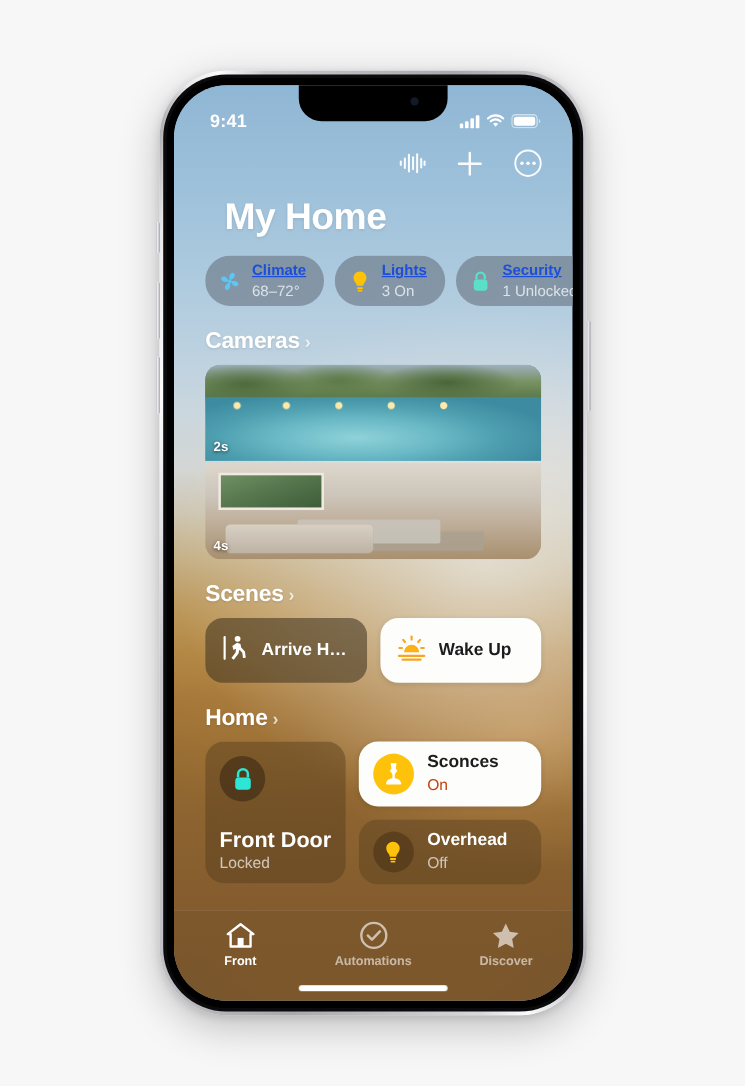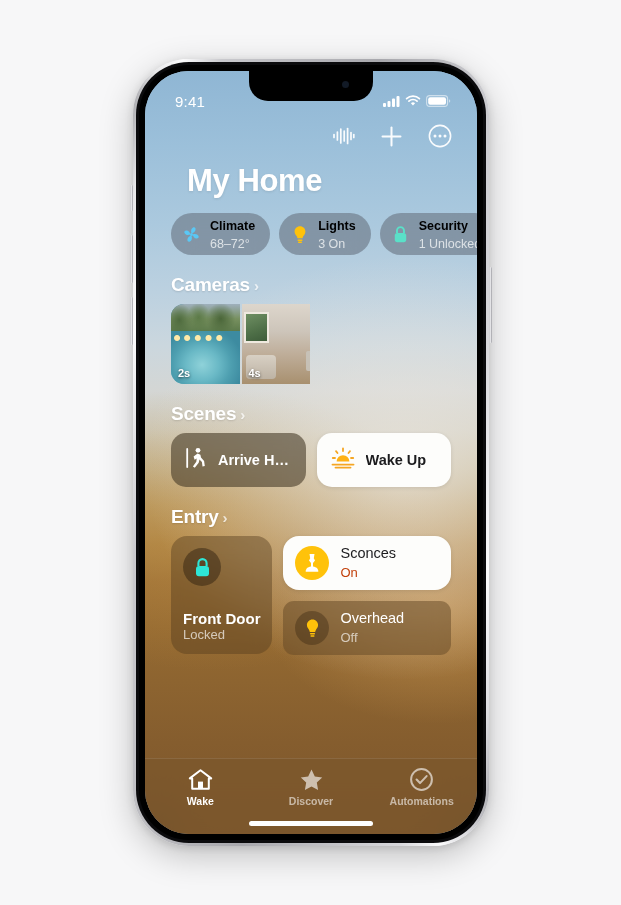--- a/index.html
+++ b/index.html
@@ -111,21 +111,21 @@
     flex: 0 0 auto;
     display: flex;
     align-items: center;
     justify-content: space-between;
     padding: 14px 26px 0 30px;
     color: #fff;
     z-index: 6;
   }
   .sb-time {
     font-size: 15px;
-    font-weight: 400;
+    font-weight: 700;
     letter-spacing: .2px;
   }
   .sb-right {
     display: flex;
     align-items: center;
     gap: 5px;
   }
   .notch {
     position: absolute;
     left: 50%;
@@ -210,22 +210,23 @@
     height: 19px;
     display: flex;
     align-items: center;
     justify-content: center;
     flex: 0 0 auto;
   }
   .pill-txt { line-height: 1.12; }
   .pill-title {
     font-size: 12.5px;
     font-weight: 700;
-    color: #000000;
+    color: #1d4ed8;
     white-space: nowrap;
+    text-decoration: underline;
   }
   .pill-sub {
     font-size: 12.5px;
     font-weight: 500;
     color: rgba(255,255,255,.72);
     white-space: nowrap;
   }
 
   
   .sec-head {
@@ -246,21 +247,21 @@
     line-height: 1;
     margin-top: 1px;
   }
 
   
   .cams {
     margin: 0 26px;
     border-radius: 13px;
     overflow: hidden;
     display: grid;
-    grid-template-columns: 1fr 1fr 1fr 1fr;
+    grid-template-columns: 1fr;
     grid-auto-rows: 80px;
     gap: 2px;
   }
   .cam {
     position: relative;
     overflow: hidden;
   }
   .cam-stamp {
     position: absolute;
     left: 7px;
@@ -419,21 +420,21 @@
     width: 38px;
     height: 38px;
     border-radius: 50%;
     background: rgba(30,22,10,.42);
     display: flex;
     align-items: center;
     justify-content: center;
     flex: 0 0 auto;
   }
   .acc-big-name {
-    font-size: 15px;
+    font-size: 18px;
     font-weight: 600;
     color: #fff;
     margin-top: 22px;
   }
   .acc-big-sub {
     font-size: 13px;
     font-weight: 500;
     color: rgba(255,255,255,.68);
   }
 
@@ -446,34 +447,33 @@
     border-radius: 16px;
     overflow: hidden;
   }
   .acc-on {
     background: #fdfdfb;
     box-shadow: 0 1px 4px rgba(0,0,0,.10);
   }
   .acc-off {
     background: rgba(92,66,32,.46);
     backdrop-filter: blur(10px);
-    border-radius: 11px;
   }
   .acc-badge {
     width: 34px; height: 34px;
     border-radius: 50%;
     display: flex; align-items: center; justify-content: center;
     flex: 0 0 auto;
   }
   .acc-badge-on { background: #ffc20a; }
   .acc-badge-off { background: rgba(44,30,12,.34); }
   .acc-txt { min-width: 0; line-height: 1.18; }
   .acc-name {
     font-size: 14.5px;
-    font-weight: 400;
+    font-weight: 700;
     white-space: nowrap;
     overflow: hidden;
     text-overflow: ellipsis;
   }
   .acc-state { font-size: 13px; font-weight: 500; }
   .acc-on .acc-name { color: #1c1c1e; }
   .acc-on .acc-state { color: #c2410c; }
   .acc-off .acc-name { color: #fff; }
   .acc-off .acc-state { color: rgba(255,255,255,.66); }
 
@@ -686,21 +686,21 @@
                 <path d="M5.6 14.6a6.4 6.4 0 0 1 12.8 0z" fill="#ffb114"></path>
                 <line x1="1.5" y1="17.6" x2="22.5" y2="17.6" stroke="#f5a623" stroke-width="1.9" stroke-linecap="round"></line>
                 <line x1="4.5" y1="20.6" x2="19.5" y2="20.6" stroke="#f5a623" stroke-width="1.9" stroke-linecap="round"></line>
               </svg>
             </span>
             <span class="tile-label">Wake Up</span>
           </div>
         </div>
 
         <div class="sec-head">
-          <span>Entry</span>
+          <span>Home</span>
           <span class="chev">›</span>
         </div>
         <div class="acc-row">
 
           <div class="acc-big">
             <div class="acc-circ">
               <svg width="17" height="21" viewBox="0 0 17 21">
                 <path d="M4.4 9V6.2A4.1 4.1 0 0 1 12.6 6.2V9" fill="none" stroke="#2ee6d6" stroke-width="2.1"></path>
                 <rect x="2" y="9" width="13" height="10.2" rx="2.9" fill="#2ee6d6"></rect>
               </svg>
@@ -746,37 +746,37 @@
       </div>
 
       <div class="tabbar">
         <div class="tab tab-active">
           <span class="tab-ico">
             <svg width="25" height="23" viewBox="0 0 25 23">
               <path d="M12.5 2.2 1.8 10.4h2.4v10.4h16.6V10.4h2.4z" fill="none" stroke="#fff" stroke-width="2" stroke-linejoin="round"></path>
               <rect x="10" y="13.6" width="5" height="7.2" fill="#fff"></rect>
             </svg>
           </span>
-          <span class="tab-label">Wake</span>
-        </div>
-        <div class="tab tab-idle">
-          <span class="tab-ico">
-            <svg width="25" height="24" viewBox="0 0 25 24">
-              <path d="M12.5 1.6l3.3 6.8 7.4 1-5.4 5.2 1.3 7.4-6.6-3.5-6.6 3.5 1.3-7.4L1.8 9.4l7.4-1z" fill="rgba(255,255,255,.62)"></path>
-            </svg>
-          </span>
-          <span class="tab-label">Discover</span>
+          <span class="tab-label">Front</span>
         </div>
         <div class="tab tab-idle">
           <span class="tab-ico">
             <svg width="25" height="25" viewBox="0 0 25 25">
               <circle cx="12.5" cy="12.5" r="10.4" fill="none" stroke="rgba(255,255,255,.62)" stroke-width="2"></circle>
               <path d="M7.6 12.6 11 16.1l6.6-7" fill="none" stroke="rgba(255,255,255,.62)" stroke-width="2.1" stroke-linecap="round" stroke-linejoin="round"></path>
             </svg>
           </span>
           <span class="tab-label">Automations</span>
         </div>
+        <div class="tab tab-idle">
+          <span class="tab-ico">
+            <svg width="25" height="24" viewBox="0 0 25 24">
+              <path d="M12.5 1.6l3.3 6.8 7.4 1-5.4 5.2 1.3 7.4-6.6-3.5-6.6 3.5 1.3-7.4L1.8 9.4l7.4-1z" fill="rgba(255,255,255,.62)"></path>
+            </svg>
+          </span>
+          <span class="tab-label">Discover</span>
+        </div>
       </div>
       <div class="home-indicator"></div>
 
     </div>
   </div>
 </div>
 
 </body></html>

